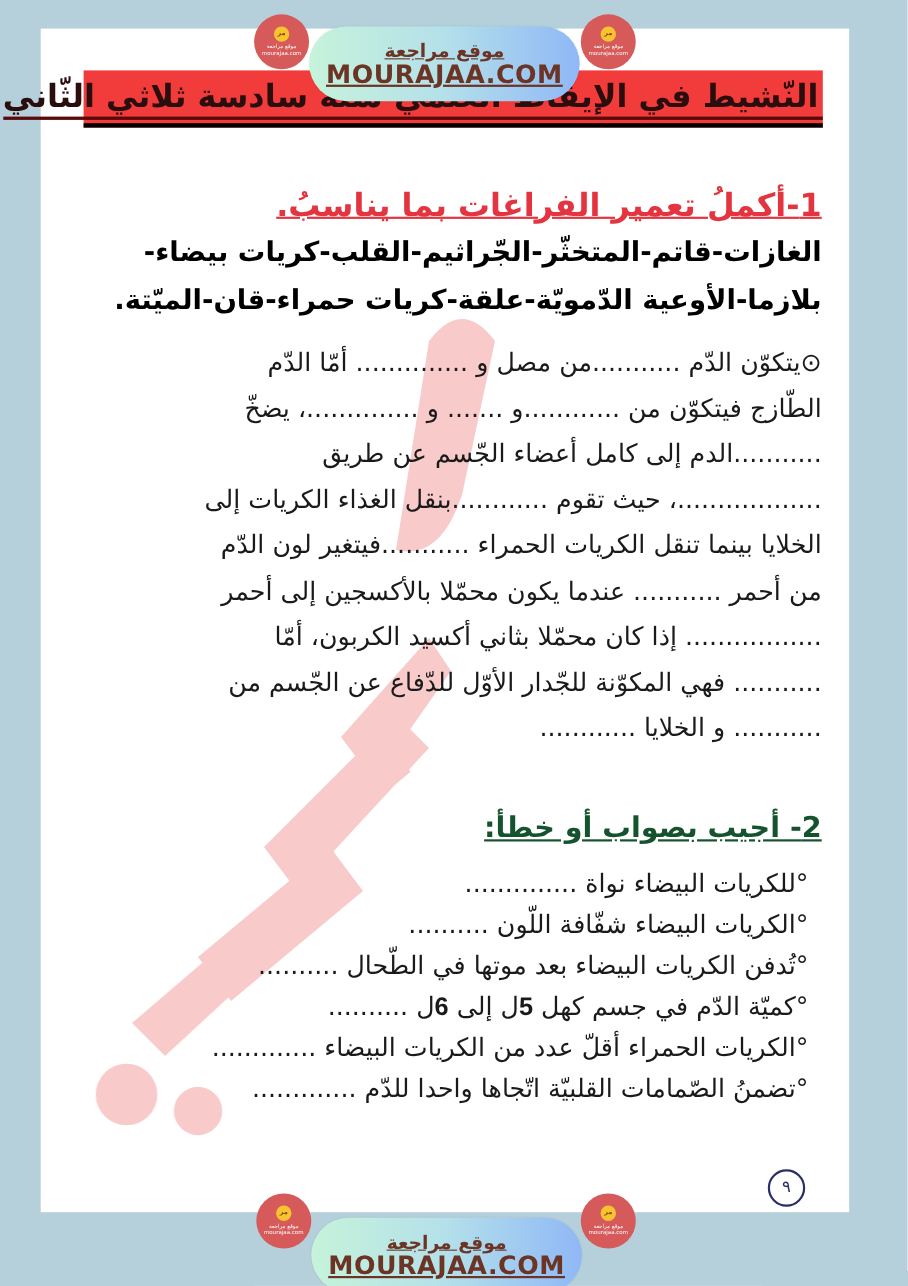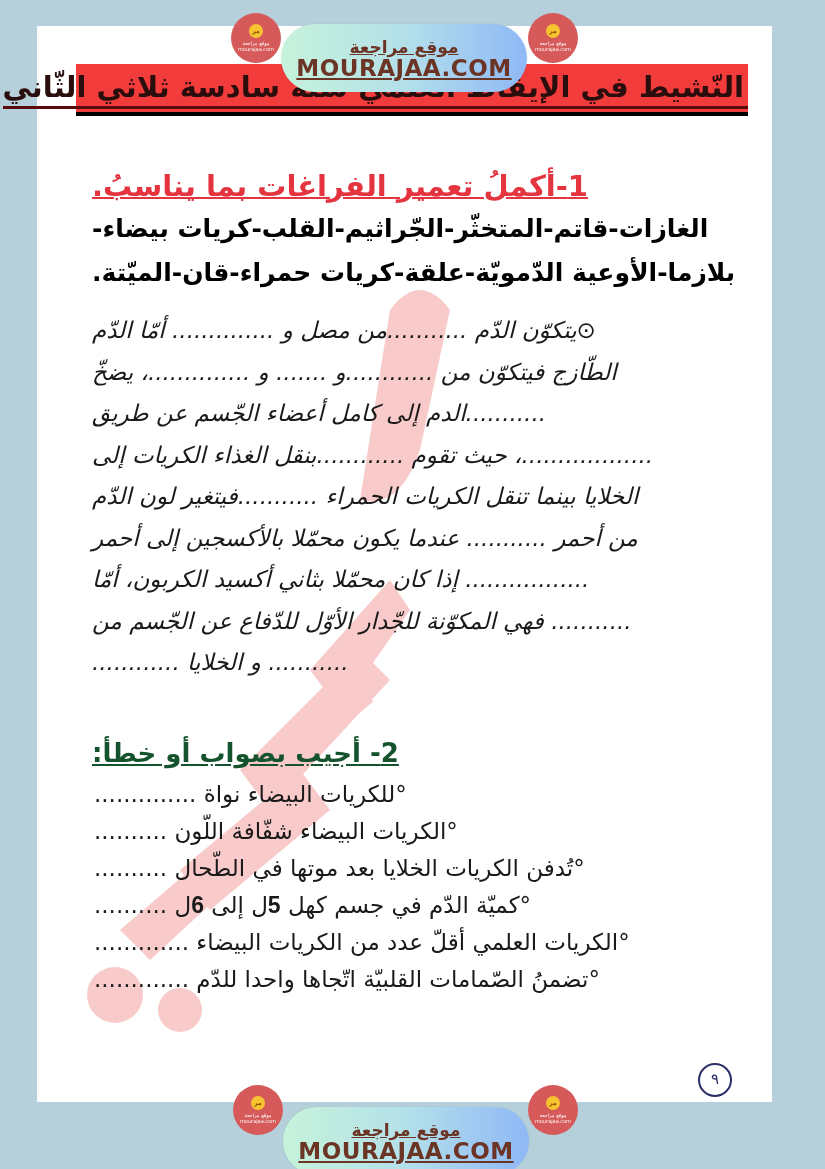--- a/index.html
+++ b/index.html
@@ -47,39 +47,39 @@
     background:#f23b3b; z-index:2;
     display:flex; align-items:center; justify-content:flex-end;
     border-bottom:4px solid #000000;
   }
   .title-bar .t {
     font-family:"DejaVu Sans", sans-serif; font-weight:bold; font-size:29px;
     color:#2a0d0d; direction:rtl; padding-right:4px; white-space:nowrap;
     border-bottom:3px solid #5a0a0a; line-height:38px;
   }
   .content {
-    position:absolute; left:92px; top:165px; width:665px; z-index:3;
-    direction:rtl; text-align:left;
+    position:absolute; left:82px; top:165px; width:665px; z-index:3;
+    direction:rtl; text-align:right;
   }
   .h1 {
     font-weight:bold; font-size:29px; color:#e3343f; text-decoration:underline;
     text-decoration-thickness:2px; line-height:42px; margin:0;
   }
   .wordbank {
     font-weight:bold; font-size:25px; color:#000000; line-height:44px; margin:0;
   }
   .para {
     font-family:"DejaVu Sans", sans-serif; font-size:23px; color:#1a1a1a;
-    line-height:41.5px; margin:0;font-style:italic;
+    line-height:41.5px; margin:0;
   }
   .h2 {
     font-weight:bold; font-size:26px; color:#14532d; text-decoration:underline;
     line-height:42px; margin:48px 0 0 0;
   }
-  .tf-list { list-style:none; padding:0; margin:2px; }
+  .tf-list { list-style:none; padding:0; margin:12px; }
   .tf-list li {
     font-size:23px; color:#1a1a1a; line-height:37px;
   }
   .tf-list li .b { font-weight:bold; font-family:"Liberation Sans", sans-serif; }
   .page-num {
     position:absolute; left:698px; top:1063px; width:30px; height:30px;
     border:2px solid #2b2f66; border-radius:50%; z-index:3;
     color:#2b2f66; font-size:15px; text-align:center; line-height:28px;
     font-family:"DejaVu Serif", serif;
   }
@@ -131,23 +131,23 @@
   <p class="para">الخلايا بينما تنقل الكريات الحمراء ...........فيتغير لون الدّم</p>
   <p class="para">من أحمر ........... عندما يكون محمّلا بالأكسجين إلى أحمر</p>
   <p class="para">................. إذا كان محمّلا بثاني أكسيد الكربون، أمّا</p>
   <p class="para">........... فهي المكوّنة للجّدار الأوّل للدّفاع عن الجّسم من</p>
   <p class="para">........... و الخلايا ............</p>
 
   <p class="h2">2- أجيب بصواب أو خطأ:</p>
   <ul class="tf-list">
     <li><span>°للكريات البيضاء نواة ..............</span></li>
     <li><span>°الكريات البيضاء شفّافة اللّون ..........</span></li>
-    <li><span>°تُدفن الكريات الخلايا بعد موتها في الطّحال ..........</span></li>
+    <li><span>°تُدفن الكريات البيضاء بعد موتها في الطّحال ..........</span></li>
     <li><span>°كميّة الدّم في جسم كهل </span><span class="b">5</span><span>ل إلى </span><span class="b">6</span><span>ل ..........</span></li>
-    <li><span>°الكريات العلمي أقلّ عدد من الكريات البيضاء .............</span></li>
+    <li><span>°الكريات الحمراء أقلّ عدد من الكريات البيضاء .............</span></li>
     <li><span>°تضمنُ الصّمامات القلبيّة اتّجاها واحدا للدّم .............</span></li>
   </ul>
 </div>
 
 <div class="page-num">٩</div>
 
 <div class="badge" style="left:233px; top:1085px;">
   <div class="dot">ﻣﺮ</div>
   <div class="tiny">موقع مراجعة mourajaa.com</div>
 </div>

